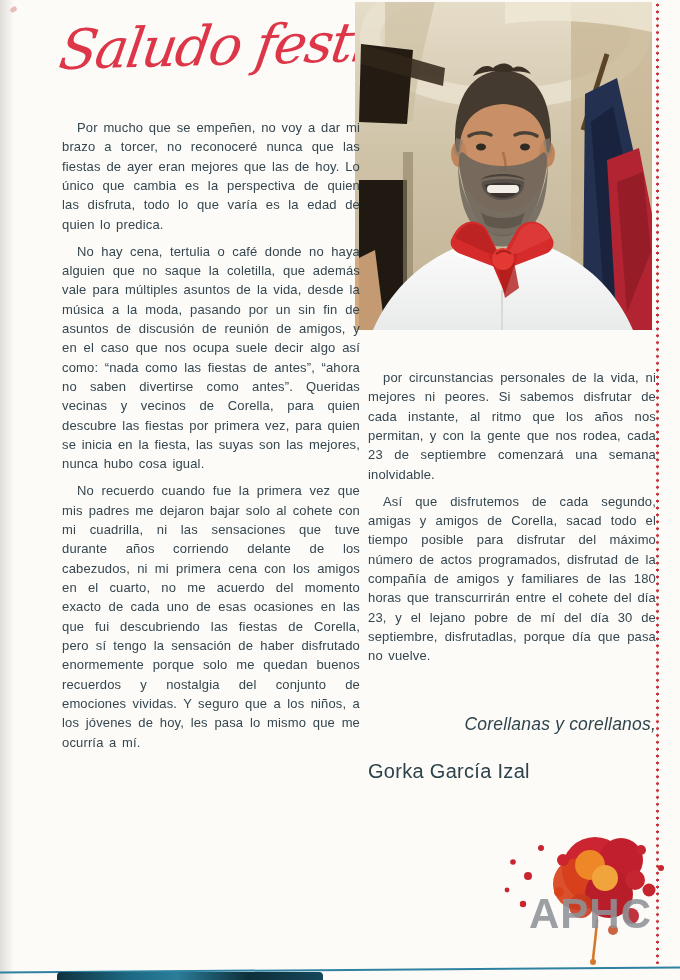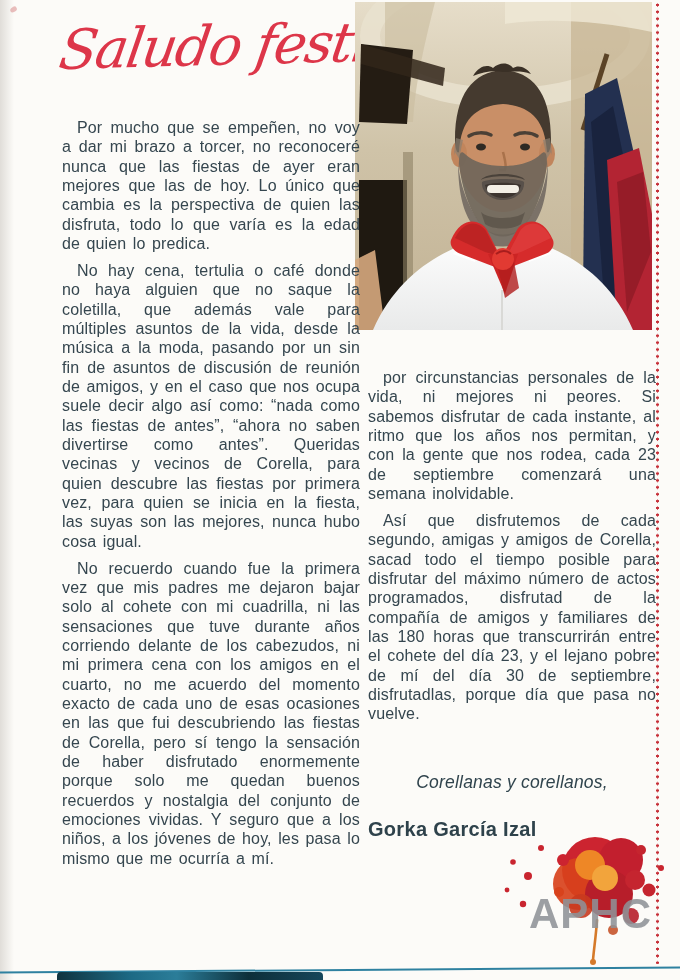--- a/index.html
+++ b/index.html
@@ -26,31 +26,31 @@
     white-space:nowrap;
   }
   .photo {
     position:absolute; left:355px; top:2px; width:297px; height:328px;
     overflow:hidden; background:#cfc4ab;
   }
   .photo svg { display:block; }
   .col { position:absolute; text-align:justify; color:#35464f; }
   .col p {
     margin:0 0 7.5px 0; text-indent:15px;
-    font-size:16px; line-height:19.35px;
+    font-size:13px; line-height:19.35px;
     letter-spacing:.15px; word-spacing:1.8px; hyphens:none;
   }
   .col-left  { left:62px;  top:118px; width:298px; }
   .col-right { left:368px; top:349px; width:288px;margin-top:19px; }
   .closing {
     margin-top:42px; font-style:italic; font-size:17.5px;
-    line-height:32px; text-align:center; letter-spacing:.2px; color:#30444d;
+    line-height:32px; text-align:right; letter-spacing:.2px; color:#30444d;
   }
   .signature {
-    margin-top:20px; font-weight:bold; font-size:20px;
+    margin-top:20px; font-weight:normal; font-size:20px;
     text-align:left; letter-spacing:.3px; color:#2e424b;
   }
   .splat { position:absolute; left:493px; top:818px; width:178px; height:155px;text-align:center; }
   .dotted {
     position:absolute; left:655px; top:2px; width:5px; height:962px;
     background-image:radial-gradient(circle at 2.5px 3px, #c62f38 1.35px, rgba(0,0,0,0) 1.7px);
     background-size:5px 6.9px; background-repeat:repeat-y;
   }
   .bottom-rule {
     position:absolute; left:-4px; top:969px; width:690px; height:2.4px;

